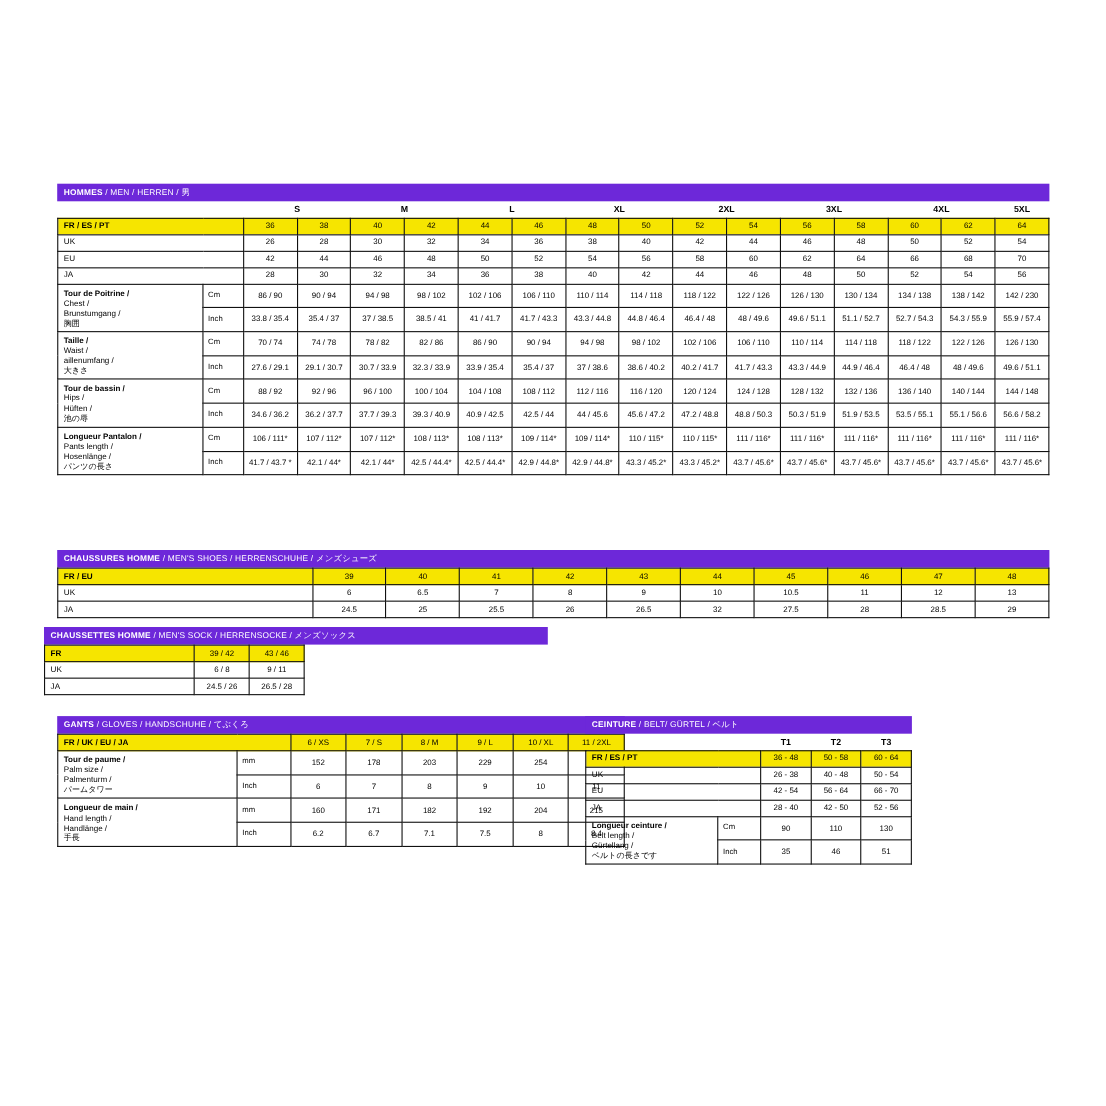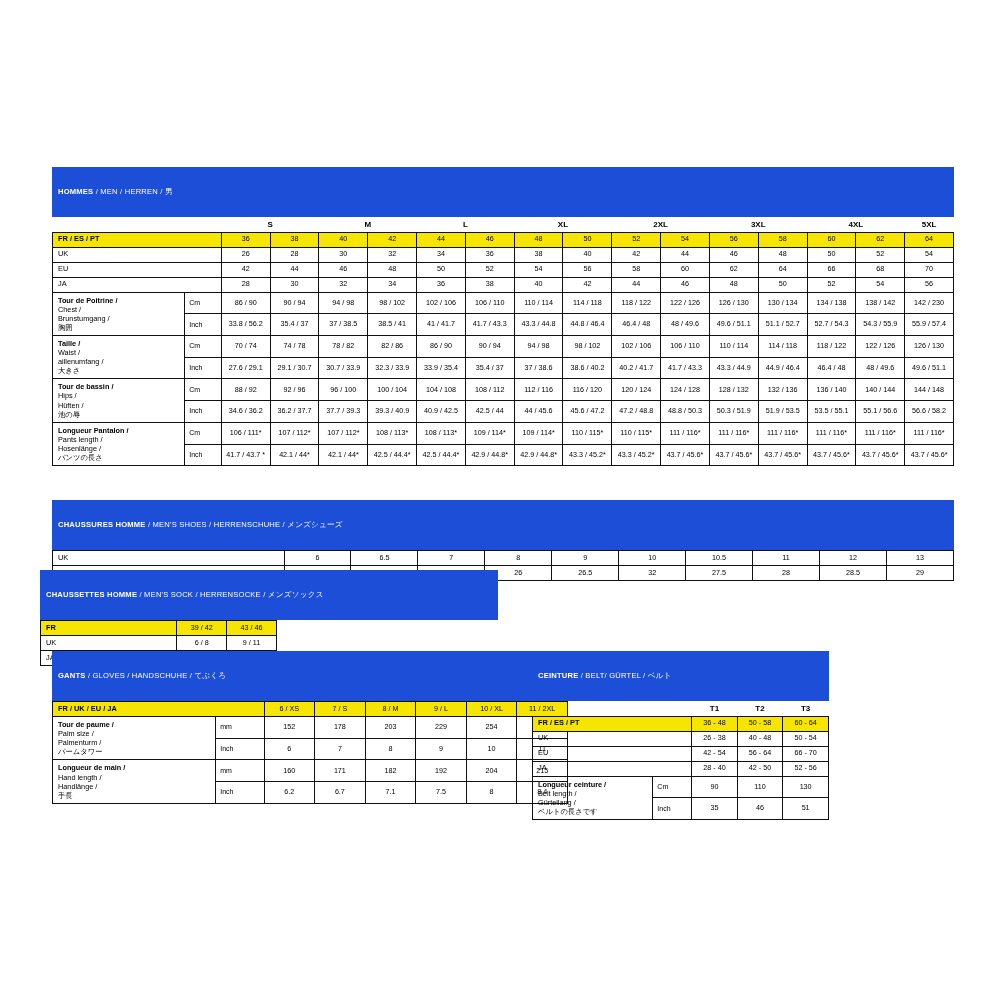--- a/index.html
+++ b/index.html
@@ -1,21 +1,21 @@
 <!DOCTYPE html>
 <html><head>
 <meta charset="utf-8">
 <style>
   html,body{margin:0;padding:0;background:#fff;}
   body{width:1005px;height:1005px;font-family:"Liberation Sans",sans-serif;color:#000;}
   .page{position:relative;width:1005px;height:1005px;}
 
   table{border-collapse:collapse;}
   td,th{border:1px solid #111;padding:0;font-size:7.2px;line-height:1.15;text-align:center;vertical-align:middle;font-weight:normal;}
-  .hdr-black{background:#1d4ed8;color:#fff;text-align:left;font-size:7.6px;font-weight:bold;padding:20px 6px;letter-spacing:.2px;}
+  .hdr-black{background:#6d28d9;color:#fff;text-align:left;font-size:7.6px;font-weight:bold;padding:3px 6px;letter-spacing:.2px;}
   .hdr-black .light{font-weight:normal;}
   .yellow{background:#f6e500;font-weight:bold;font-size:7.4px;margin-left:19px;}
   .rowlabel{text-align:left;padding:2px 5px;font-size:7.4px;}
   .rowlabel.b{font-weight:bold;}
   .grpname{text-align:left;padding:3px 5px;font-size:7.3px;font-weight:bold;line-height:1.25;}
   .grpname .sub{font-weight:normal;}
   .unit{font-size:7px;text-align:left;padding-left:4px;}
   .sizehdr{font-weight:bold;font-size:8px;border:none;}
   .nb{border:none;}
 
@@ -148,21 +148,21 @@
         <td>118 / 122</td>
         <td>122 / 126</td>
         <td>126 / 130</td>
         <td>130 / 134</td>
         <td>134 / 138</td>
         <td>138 / 142</td>
         <td>142 / 230</td>
       </tr>
       <tr>
         <td class="unit">Inch</td>
-        <td>33.8 / 56.2</td>
+        <td>33.8 / 35.4</td>
         <td>35.4 / 37</td>
         <td>37 / 38.5</td>
         <td>38.5 / 41</td>
         <td>41 / 41.7</td>
         <td>41.7 / 43.3</td>
         <td>43.3 / 44.8</td>
         <td>44.8 / 46.4</td>
         <td>46.4 / 48</td>
         <td>48 / 49.6</td>
         <td>49.6 / 51.1</td>
@@ -302,20 +302,33 @@
     <div class="hdr-black">
       <span>CHAUSSURES HOMME</span>
       <span class="light">/ MEN'S SHOES / HERRENSCHUHE / メンズシューズ</span>
     </div>
     <table>
       <colgroup>
           <col style="width:166px">
           <col span="10" style="width:48px">
         </colgroup>
       <tbody>
+          <tr class="yellow r18">
+        <td class="rowlabel b">FR / EU</td>
+        <td>39</td>
+        <td>40</td>
+        <td>41</td>
+        <td>42</td>
+        <td>43</td>
+        <td>44</td>
+        <td>45</td>
+        <td>46</td>
+        <td>47</td>
+        <td>48</td>
+      </tr>
       <tr class="r18">
         <td class="rowlabel">UK</td>
         <td>6</td>
         <td>6.5</td>
         <td>7</td>
         <td>8</td>
         <td>9</td>
         <td>10</td>
         <td>10.5</td>
         <td>11</td>

